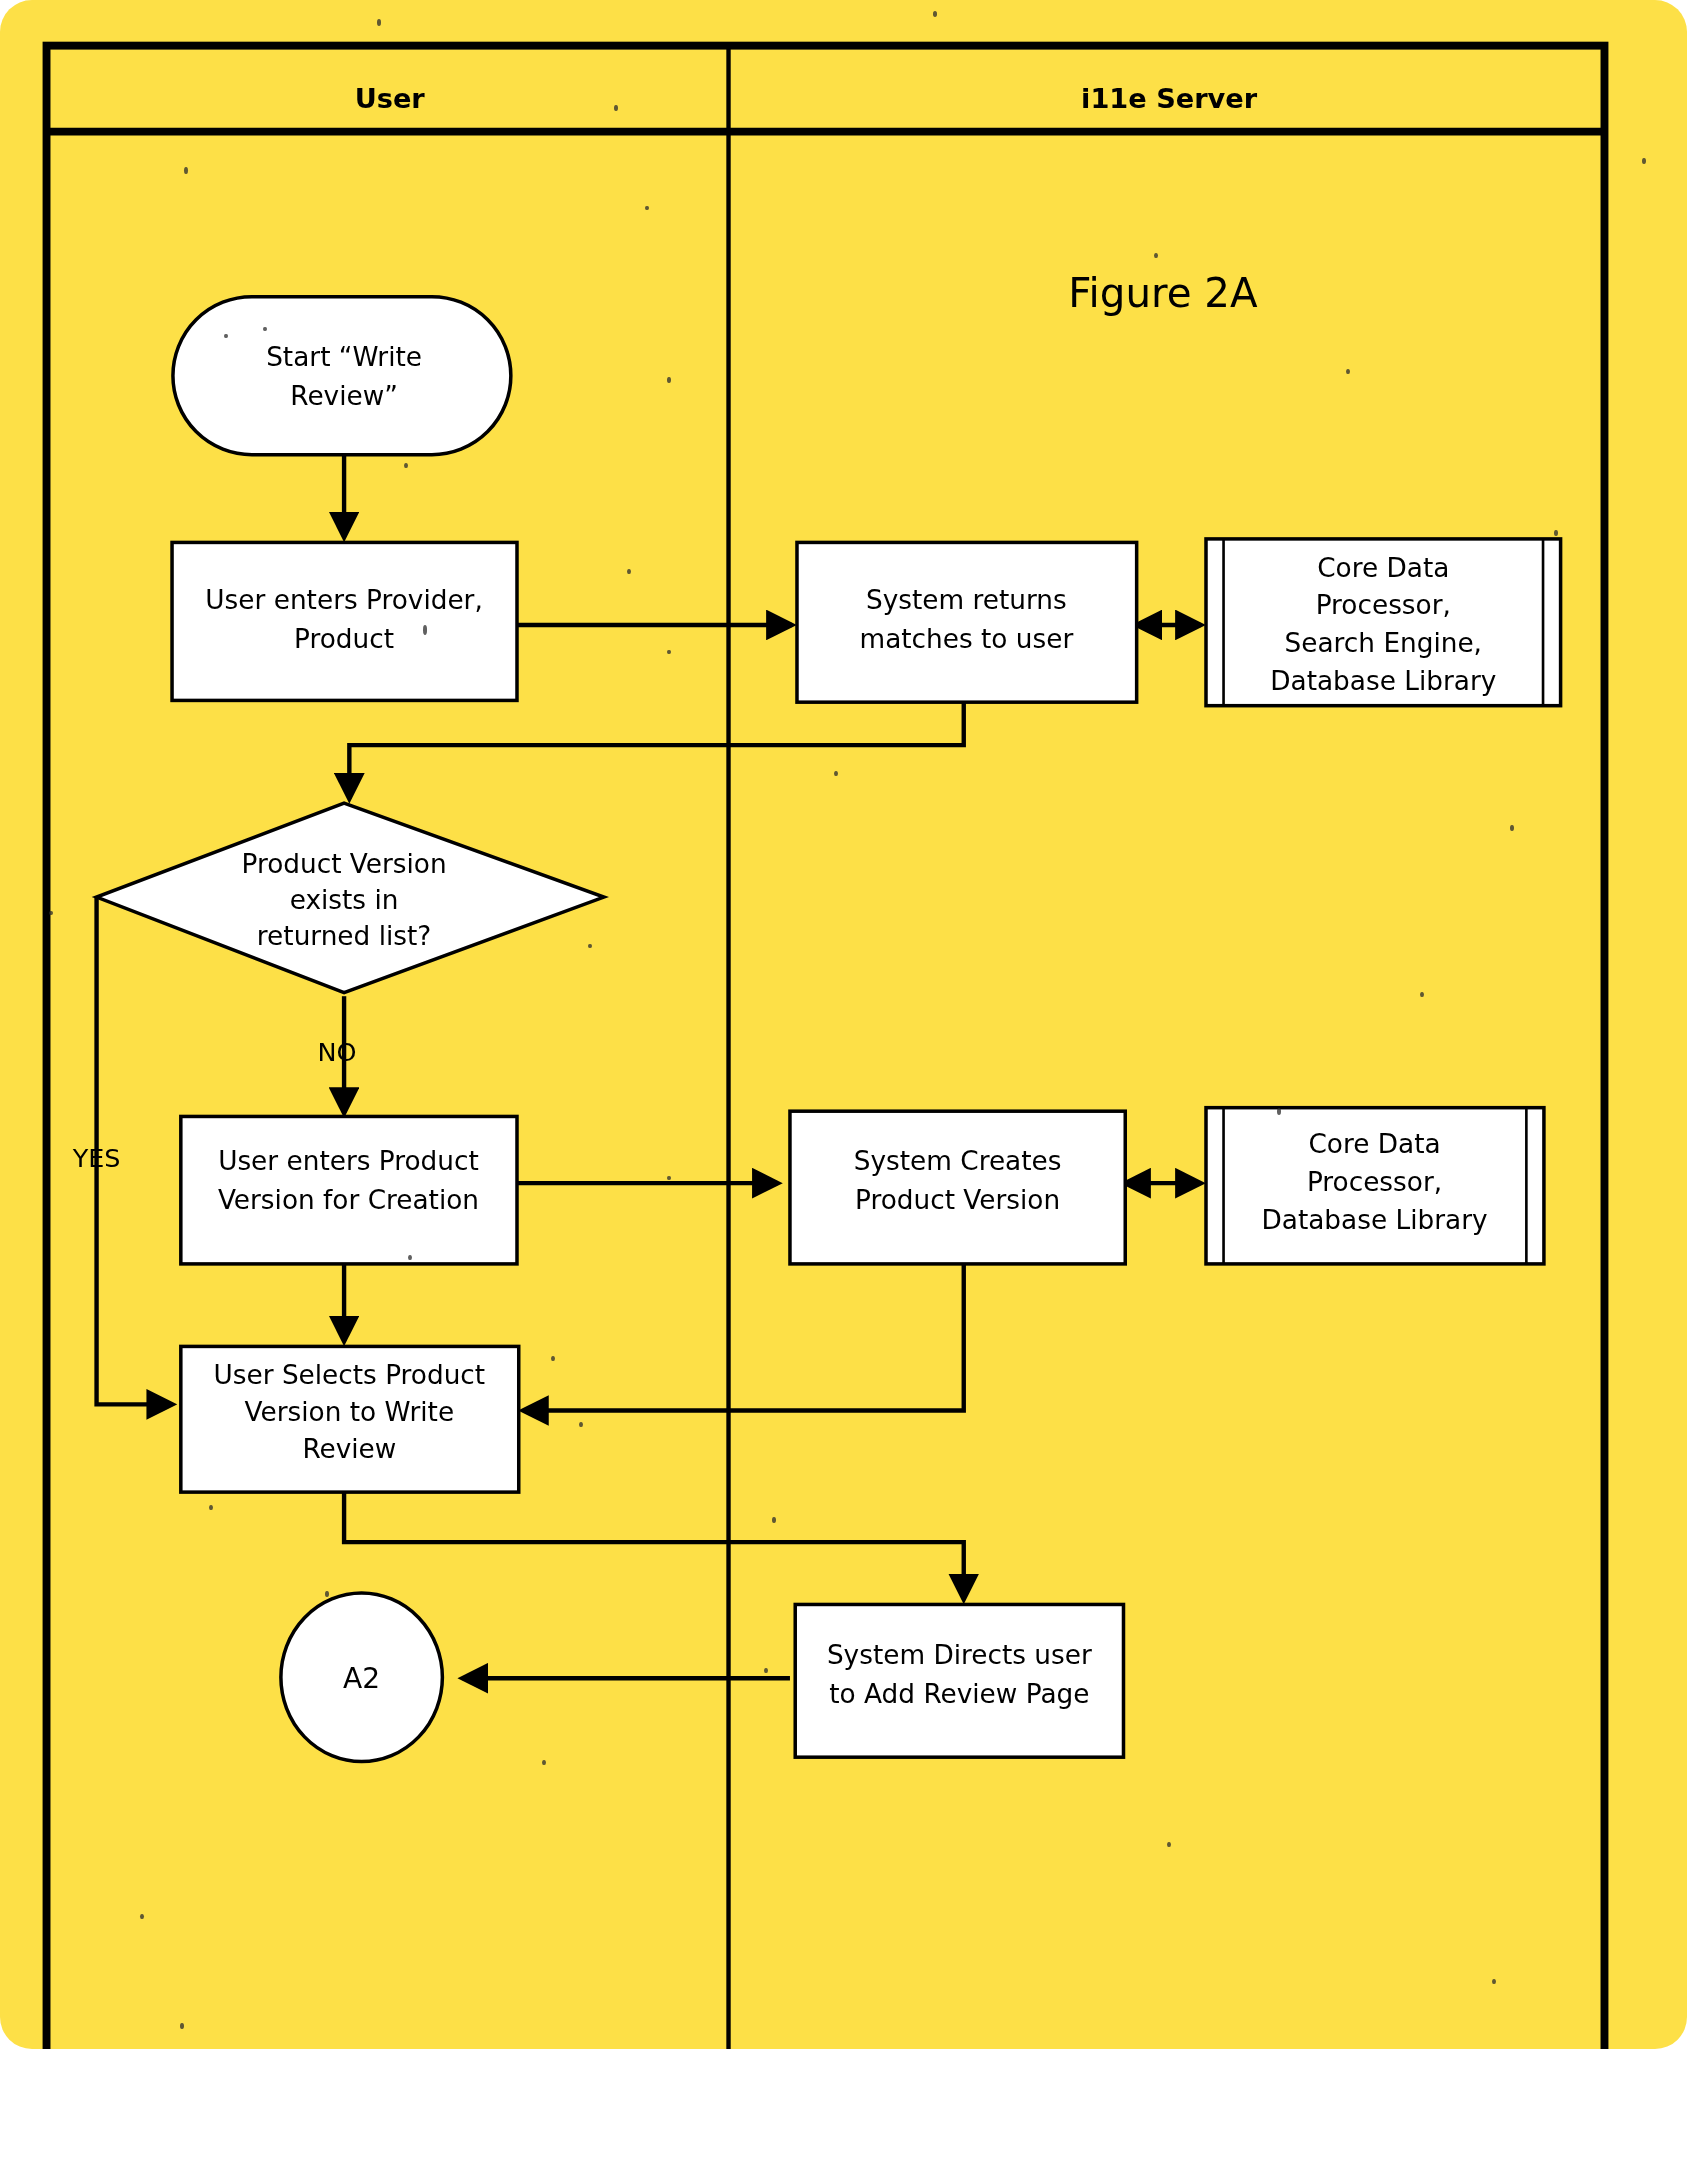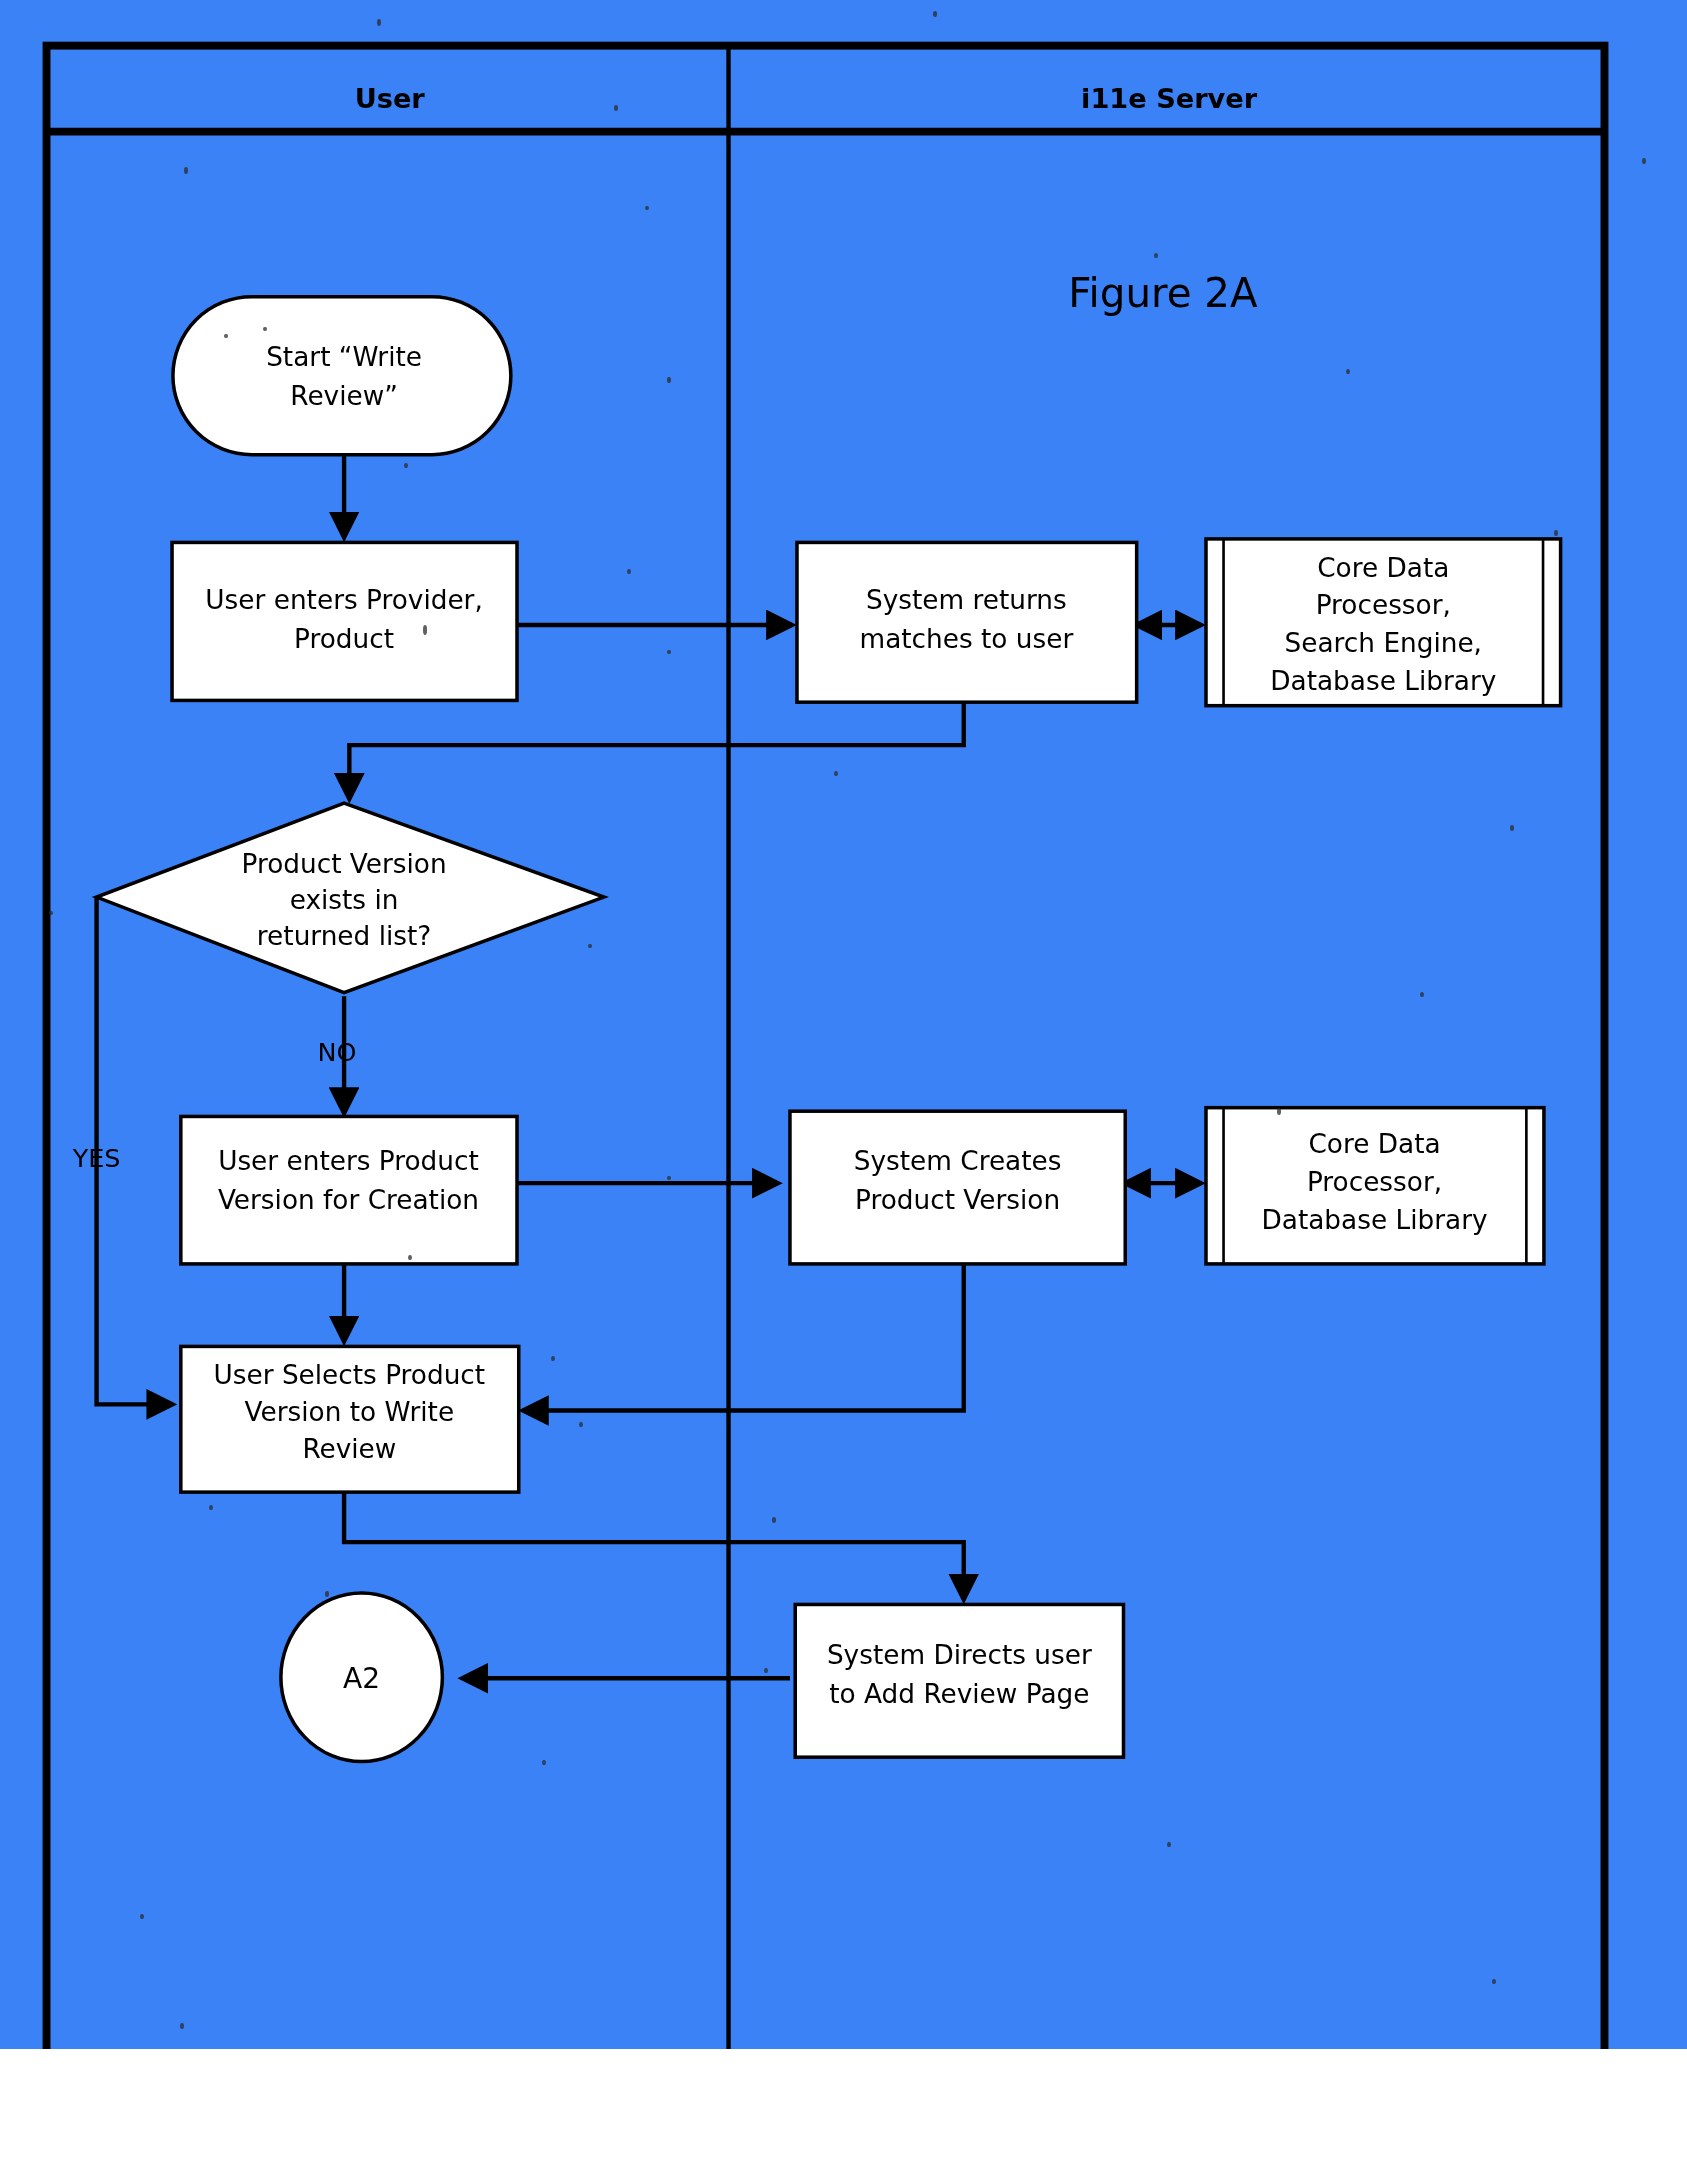--- a/index.html
+++ b/index.html
@@ -4,23 +4,24 @@
 <style>
   html, body {
     margin: 0;
     padding: 0;
     background: #ffffff;
   }
   #page {
     position: relative;
     width: 1687px;
     height: 2049px;
-    background: #3b82f6;
+    background: #fde047;
     font-family: "DejaVu Sans", "Liberation Sans", sans-serif;
     overflow: hidden;
+    border-radius: 32px;
   }
   svg.flow {
     position: absolute;
     top: 0;
     left: 0;
     width: 1687px;
     height: 2182px;
   }
   .shape-stroke {
     fill: #ffffff;

